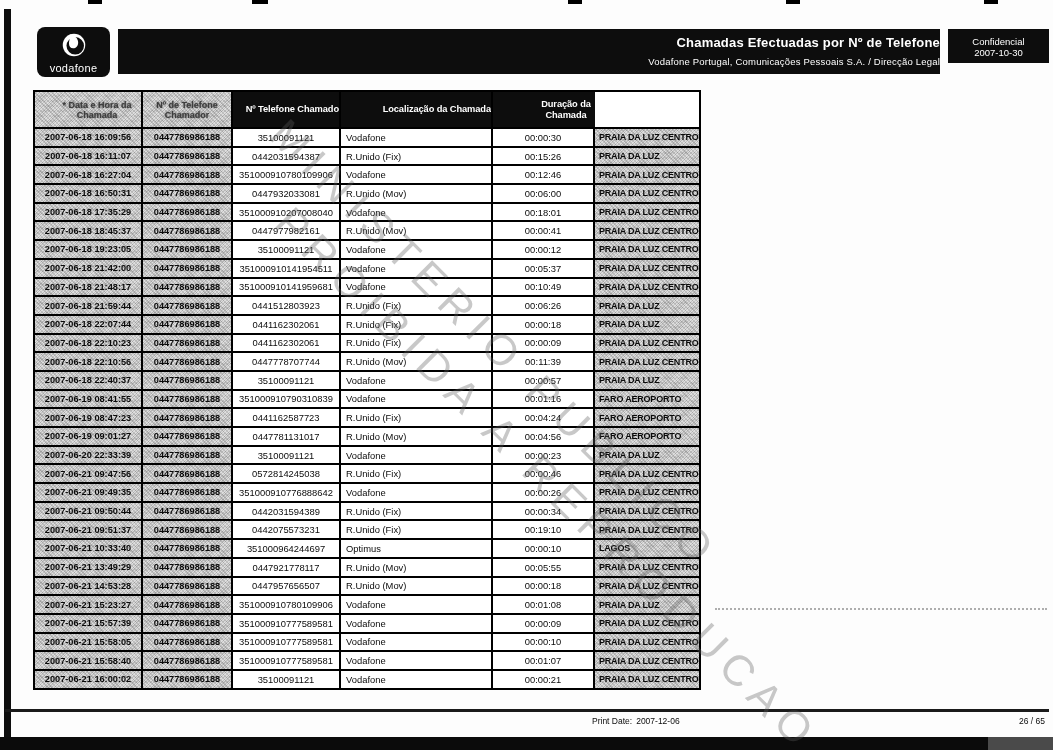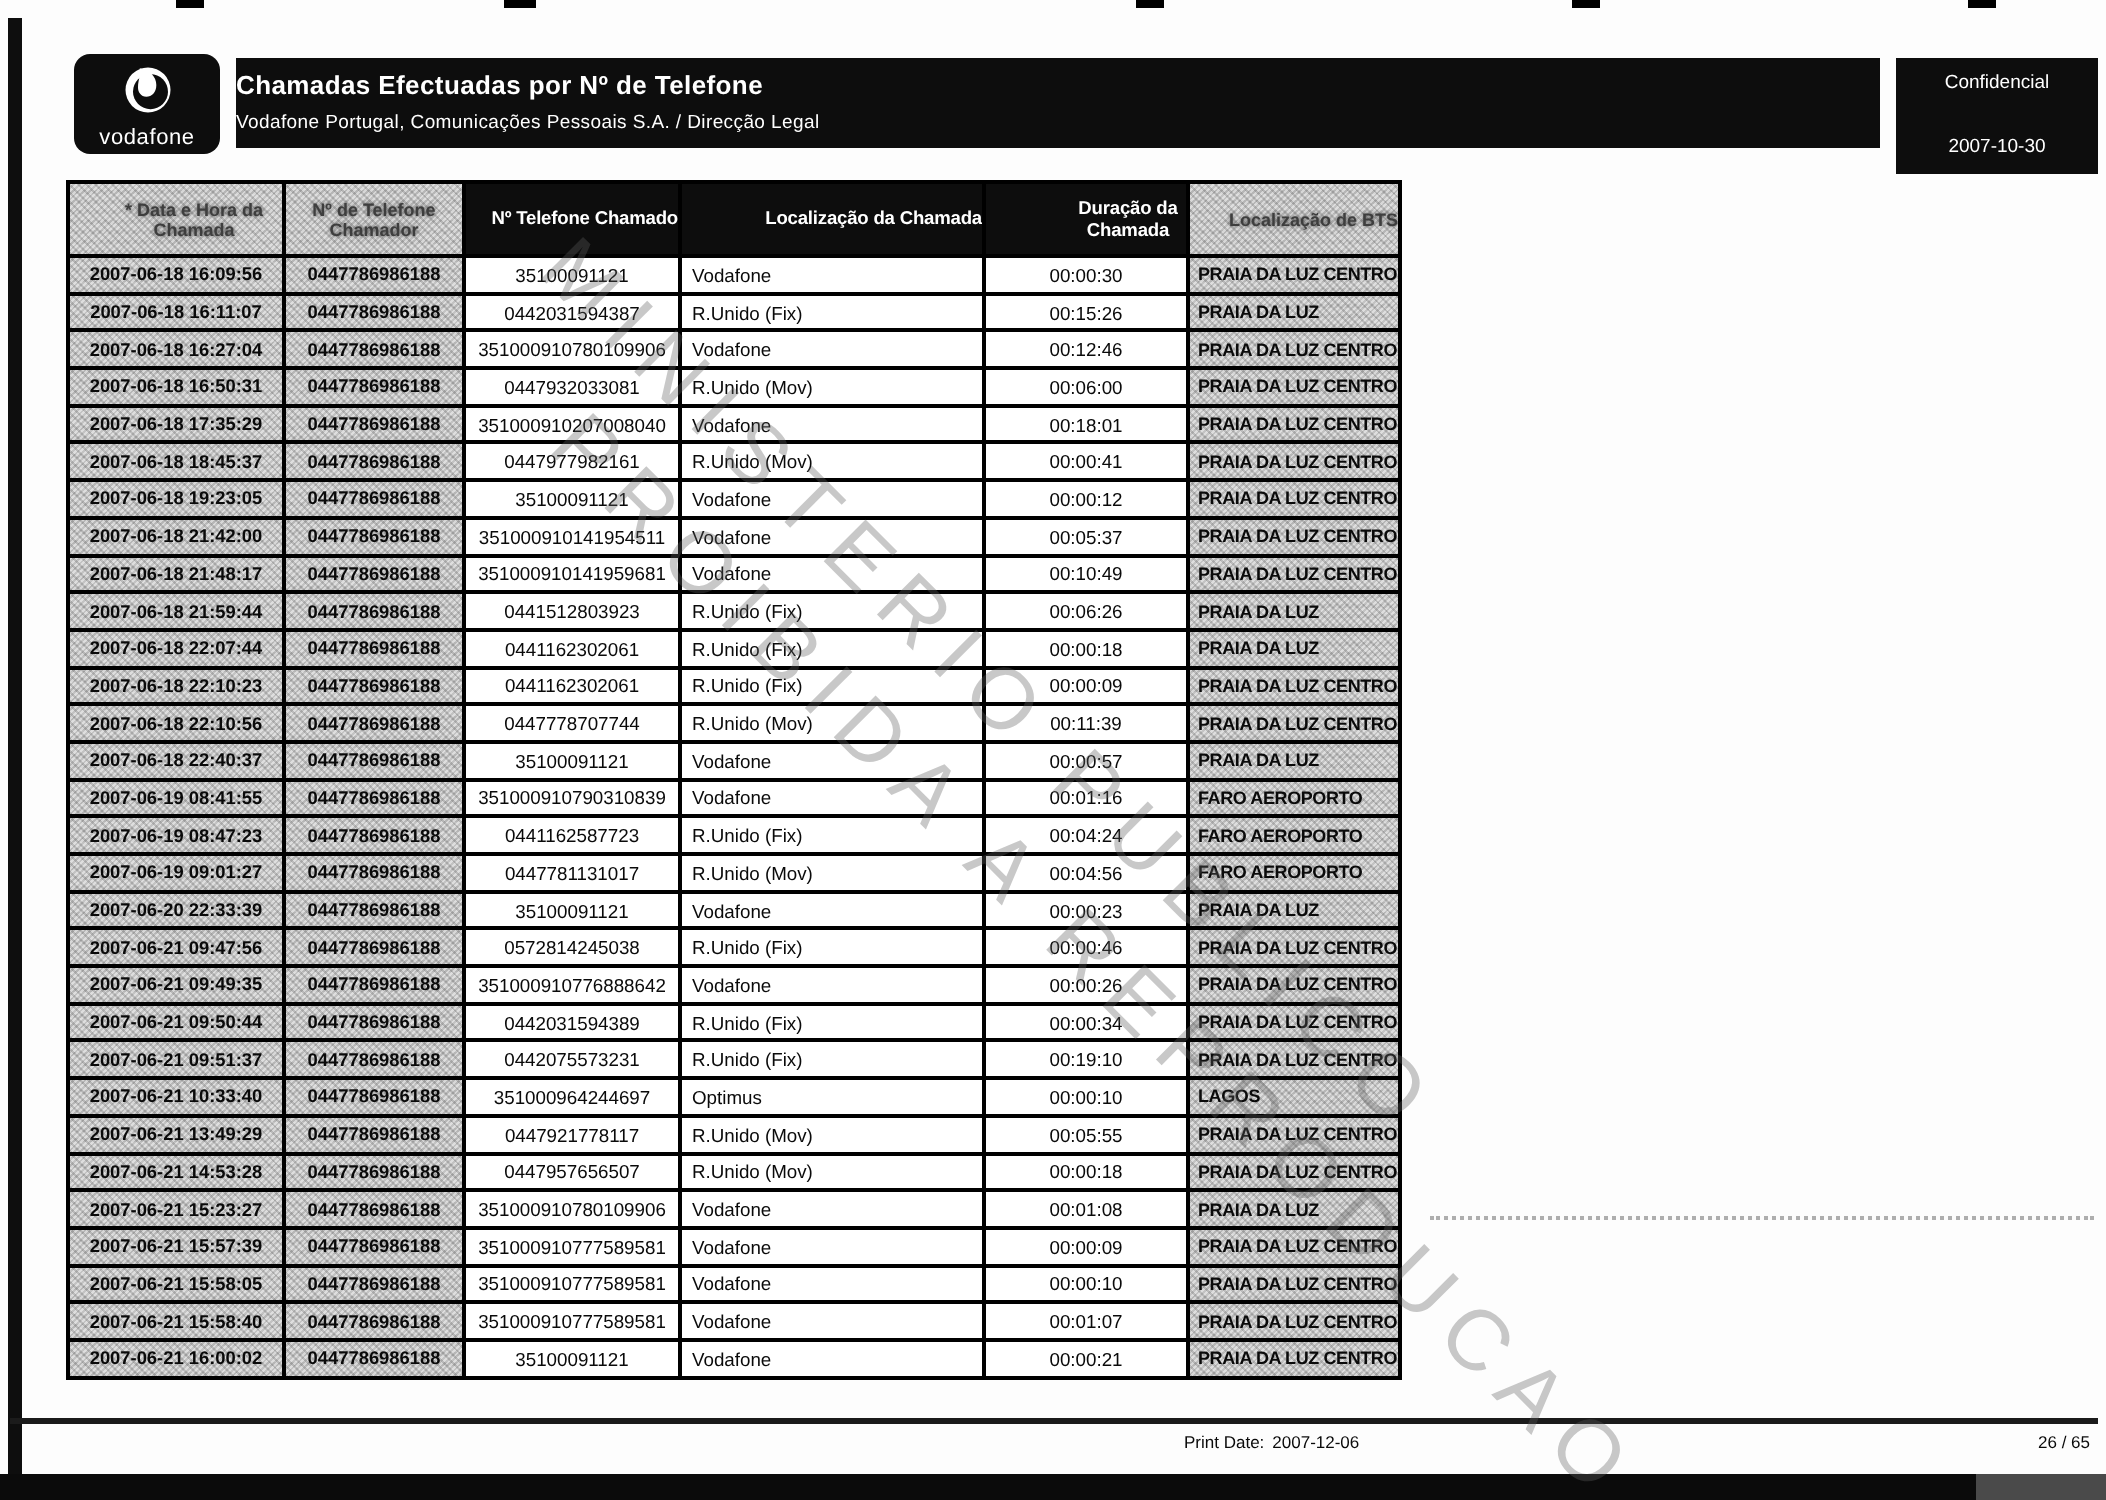--- a/index.html
+++ b/index.html
@@ -15,24 +15,24 @@
   #bottom-scan-bar{left:0;top:737px;width:1053px;height:13px;background:#0b0b0b;}
   #bottom-scan-bar-light{left:988px;top:737px;width:65px;height:13px;background:#4a4a4a;}
   #dotted-artifact{left:715px;top:608px;width:332px;height:0;border-top:2px dotted #9b9b9b;opacity:.8;}
 
   
   #logo-box{left:37px;top:27px;width:73px;height:50px;background:#0d0d0d;border-radius:8px;
     display:flex;flex-direction:column;align-items:center;justify-content:flex-start;padding-top:3px;box-sizing:border-box;}
   #logo-box .wordmark{color:#fff;font-size:11px;letter-spacing:.3px;line-height:11px;margin-top:-1px;}
   #header-bar{left:118px;top:29px;width:822px;height:45px;background:#0d0d0d;color:#fff;
     display:flex;flex-direction:column;justify-content:space-between;padding:6px 0 7px;box-sizing:border-box;
-    text-align:left;}
+    text-align:right;}
   #header-bar .title{font-size:13px;font-weight:bold;letter-spacing:.2px;}
   #header-bar .subtitle{font-size:9.5px;letter-spacing:.2px;}
-  #confidential-box{left:948px;top:29px;width:101px;height:58px;background:#0d0d0d;color:#fff;
+  #confidential-box{left:948px;top:29px;width:101px;height:34px;background:#0d0d0d;color:#fff;
     display:flex;flex-direction:column;justify-content:space-between;padding:7px 0 8px;box-sizing:border-box;
     text-align:center;font-size:9.5px;}
 
   
   .wm{position:absolute;transform-origin:0 0;transform:rotate(45deg);white-space:nowrap;
     font-size:43px;letter-spacing:9px;color:rgba(95,95,95,.34);z-index:6;pointer-events:none;}
   #watermark-line-1{left:295px;top:110px;}
   #watermark-line-2{left:300px;top:198px;}
 
   
@@ -109,23 +109,20 @@
       </div>
     <div class="hcell dark">
         <span>Nº Telefone Chamado</span>
       </div>
     <div class="hcell dark">
         <span>Localização da Chamada</span>
       </div>
     <div class="hcell dark">
         <span style="max-width:58px;">Duração da Chamada</span>
       </div>
-    <div class="hcell redacted redacted-h">
-        <span>Localização de BTS</span>
-      </div>
   </div>
   <div id="table-body">
       <div class="grid-row trow">
         <div class="cell c0 redacted">2007-06-18 16:09:56</div>
         <div class="cell c1 redacted">0447786986188</div>
         <div class="cell c2">35100091121</div>
         <div class="cell c3">Vodafone</div>
         <div class="cell c4">00:00:30</div>
         <div class="cell c5 redacted">PRAIA DA LUZ CENTRO</div>
       </div>

